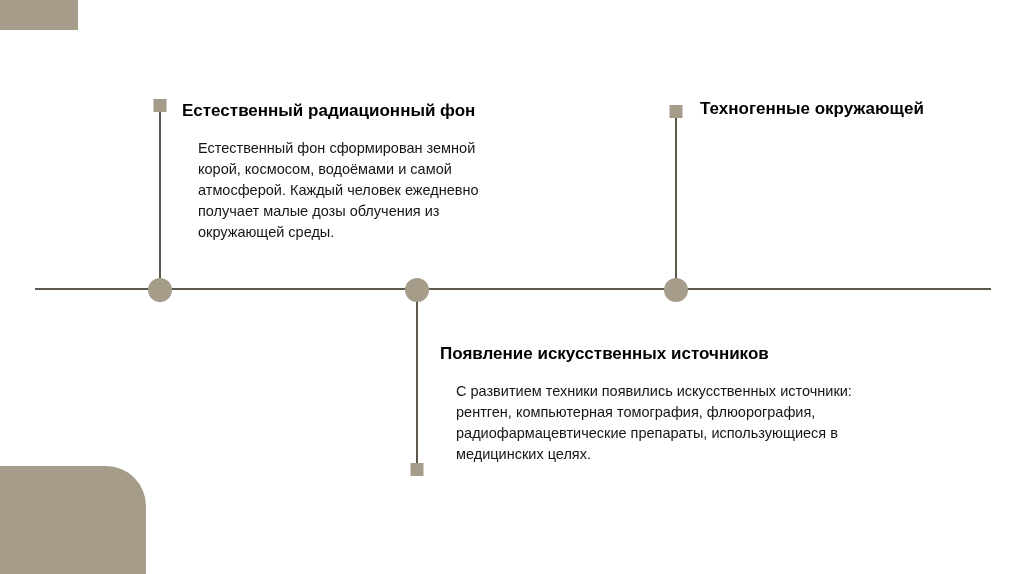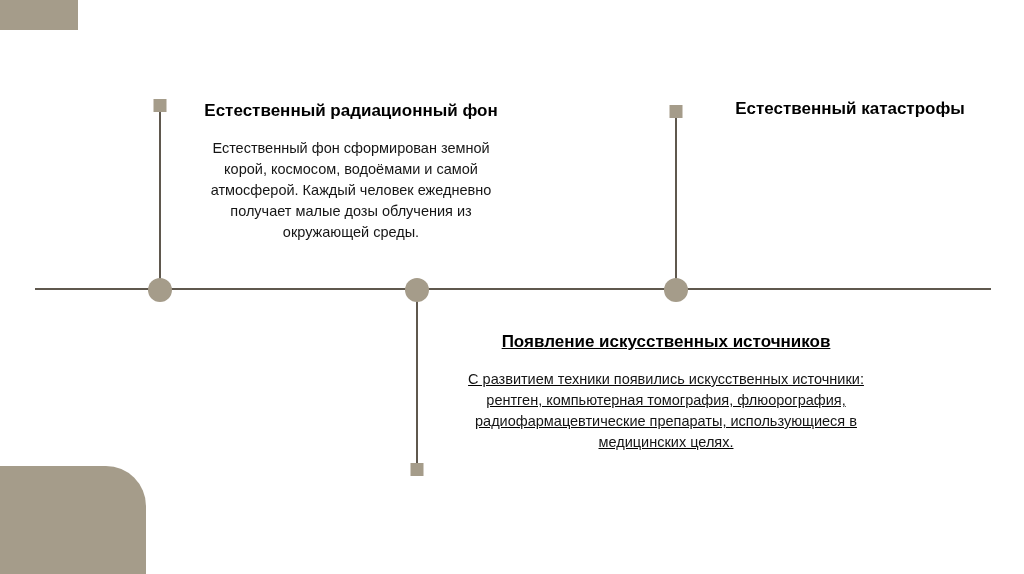--- a/index.html
+++ b/index.html
@@ -63,31 +63,30 @@
   }
   .endcap {
     position: absolute;
     width: 13px;
     height: 13px;
     background: var(--accent);
     transform: translateX(-50%);
   }
   .block {
     position: absolute;
-    text-align: center;
   }
   .block h2 {
     margin: 0 0 16px 0;
     font-size: 17px;
     line-height: 22px;
     font-weight: bold;
     color: #000000;
   }
   .block p {
-    margin: 7px;
+    margin: 16px;
     font-size: 14.5px;
     line-height: 21px;
     color: #151515;
   }
 </style>
 </head>
 <body>
 
 <div class="slide">
 
@@ -100,25 +99,25 @@
   <div class="endcap" style="left:160px; top:99px;"></div>
   <div class="node" style="left:160px; top:290px;"></div>
   <div class="block" style="left:182px; top:100px; width:338px;">
     <h2>Естественный радиационный фон</h2>
     <p>Естественный фон сформирован земной корой, космосом, водоёмами и самой атмосферой. Каждый человек ежедневно получает малые дозы облучения из окружающей среды.</p>
   </div>
 
   <div class="connector" style="left:417px; top:290px; height:175px;"></div>
   <div class="endcap" style="left:417px; top:463px;"></div>
   <div class="node" style="left:417px; top:290px;"></div>
-  <div class="block" style="left:440px; top:331px; width:452px;text-decoration:underline;">
+  <div class="block" style="left:440px; top:343px; width:452px;">
     <h2>Появление искусственных источников</h2>
     <p>С развитием техники появились искусственных источники: рентген, компьютерная томография, флюорография, радиофармацевтические препараты, использующиеся в медицинских целях.</p>
   </div>
 
   <div class="connector" style="left:676px; top:111px; height:178px;"></div>
   <div class="endcap" style="left:676px; top:105px;"></div>
   <div class="node" style="left:676px; top:290px;"></div>
   <div class="block" style="left:700px; top:98px; width:300px;">
-    <h2>Естественный катастрофы</h2>
+    <h2>Техногенные окружающей</h2>
   </div>
 
 </div>
 
 </body></html>

